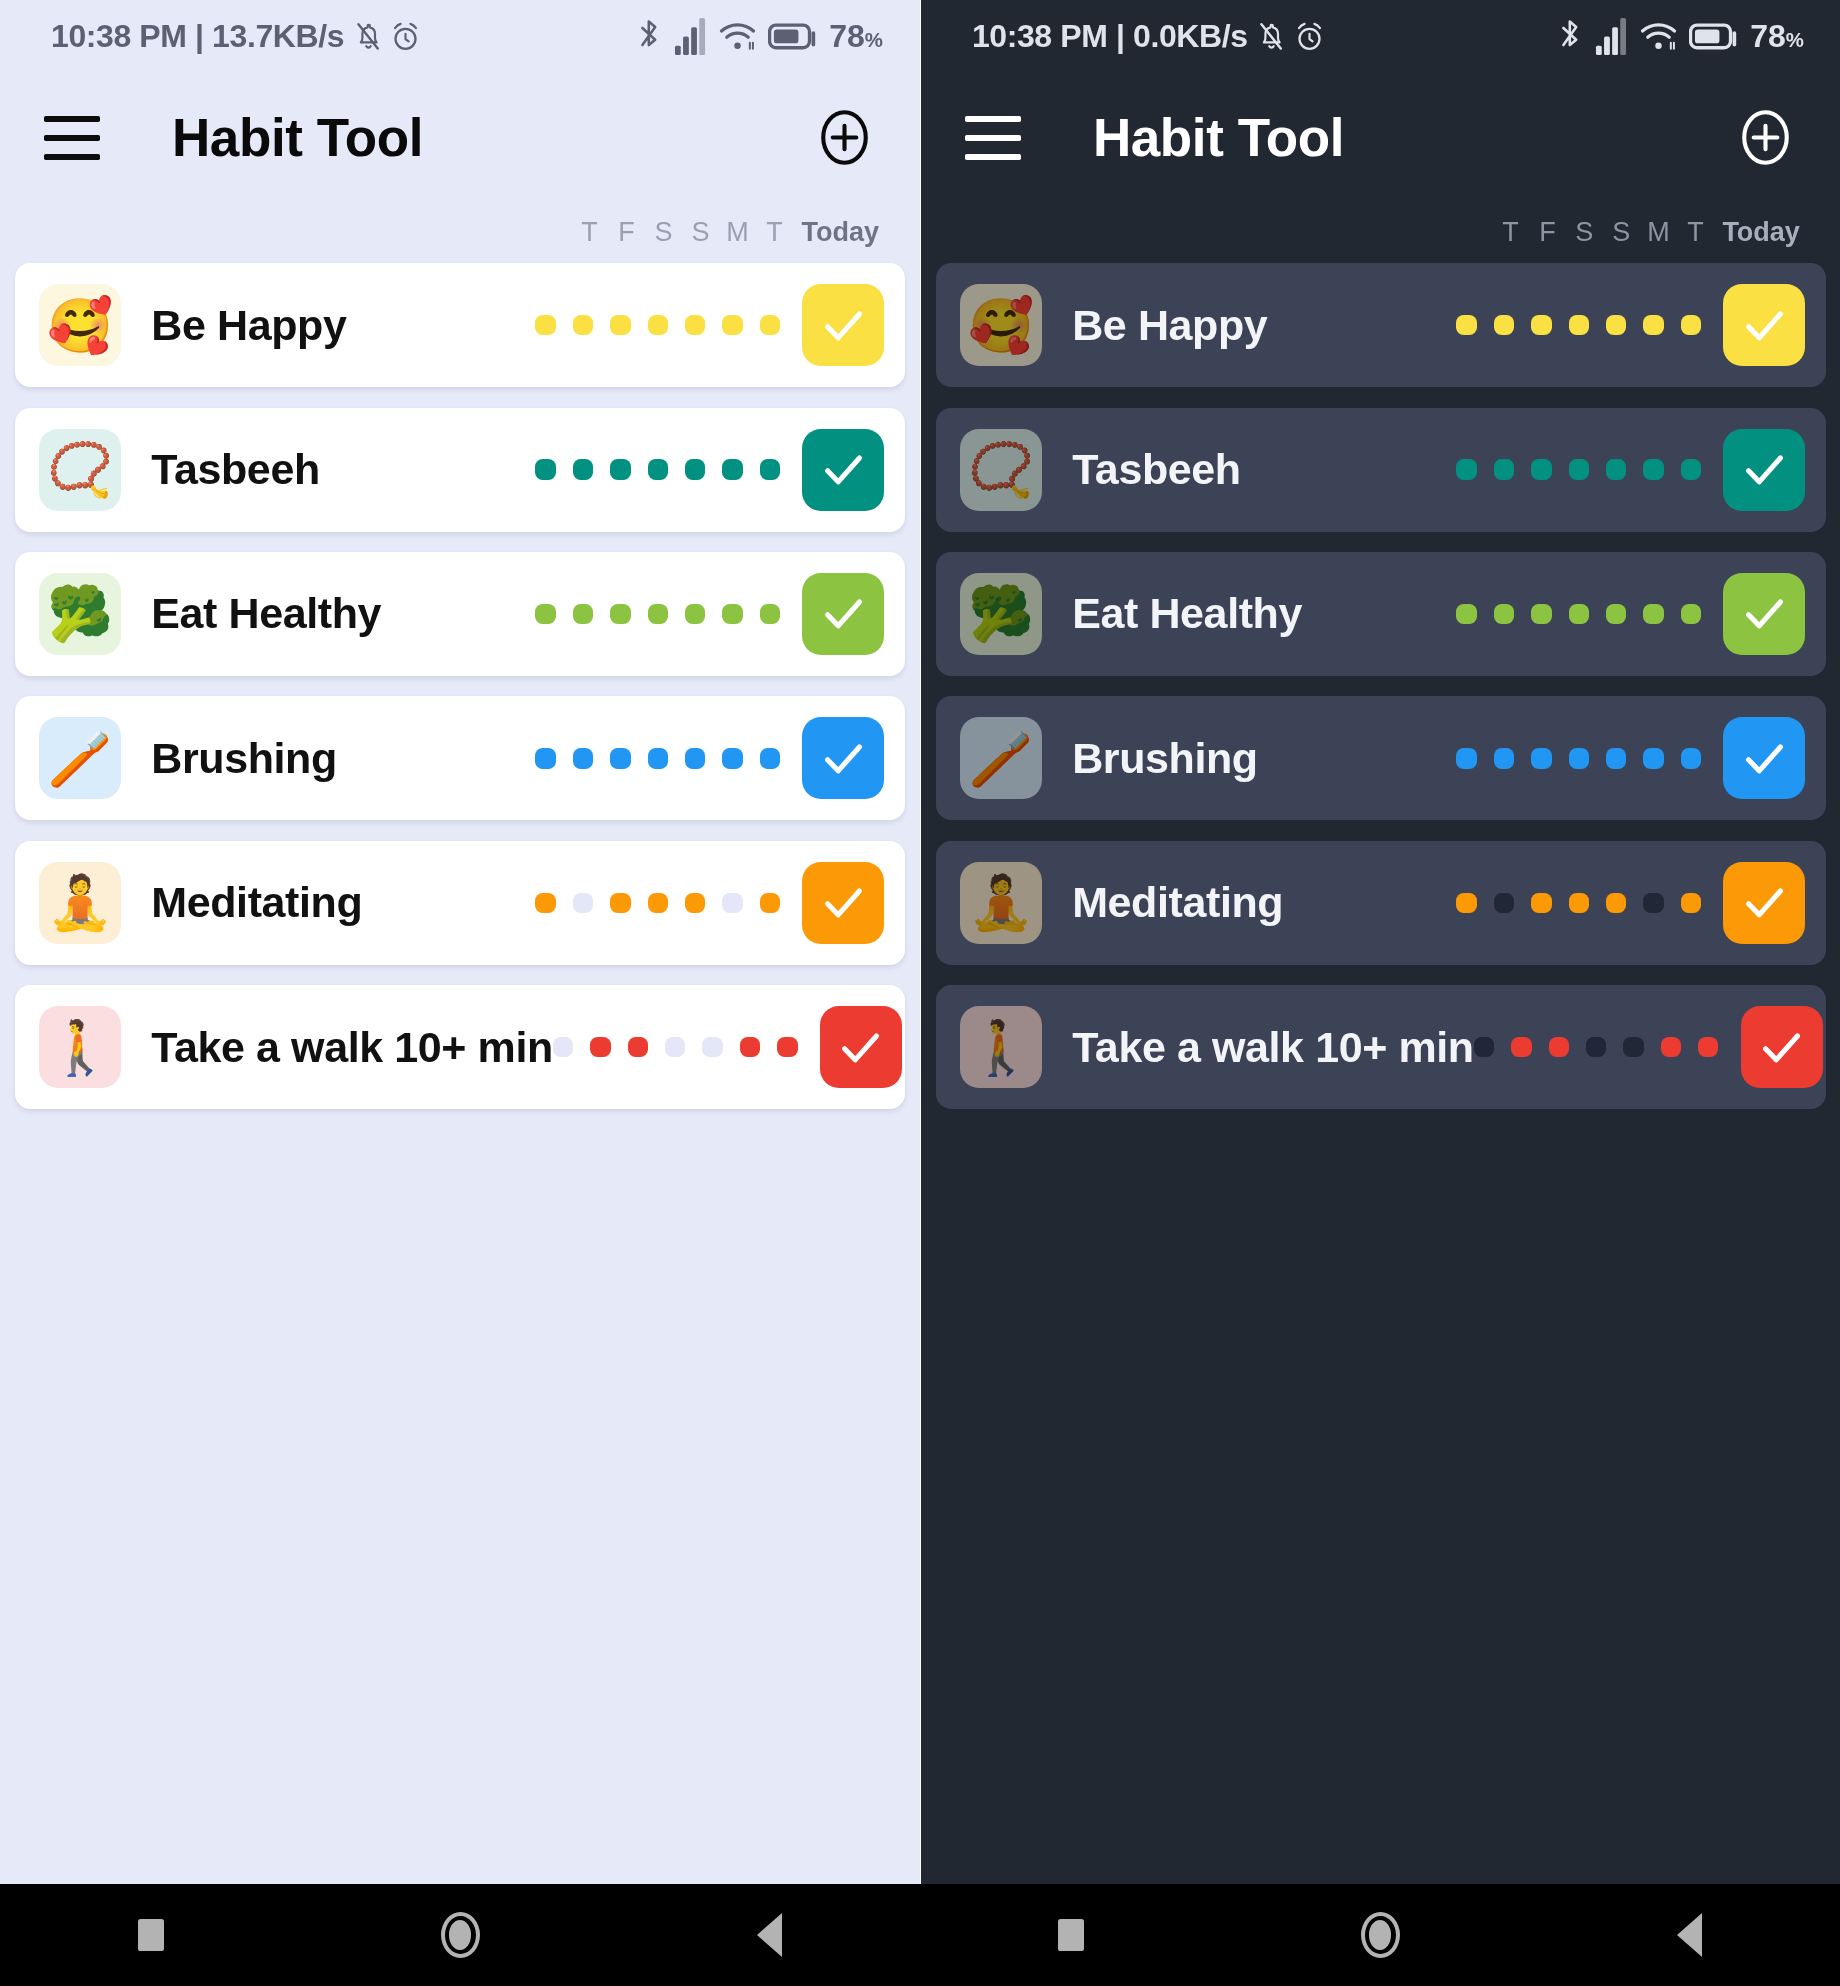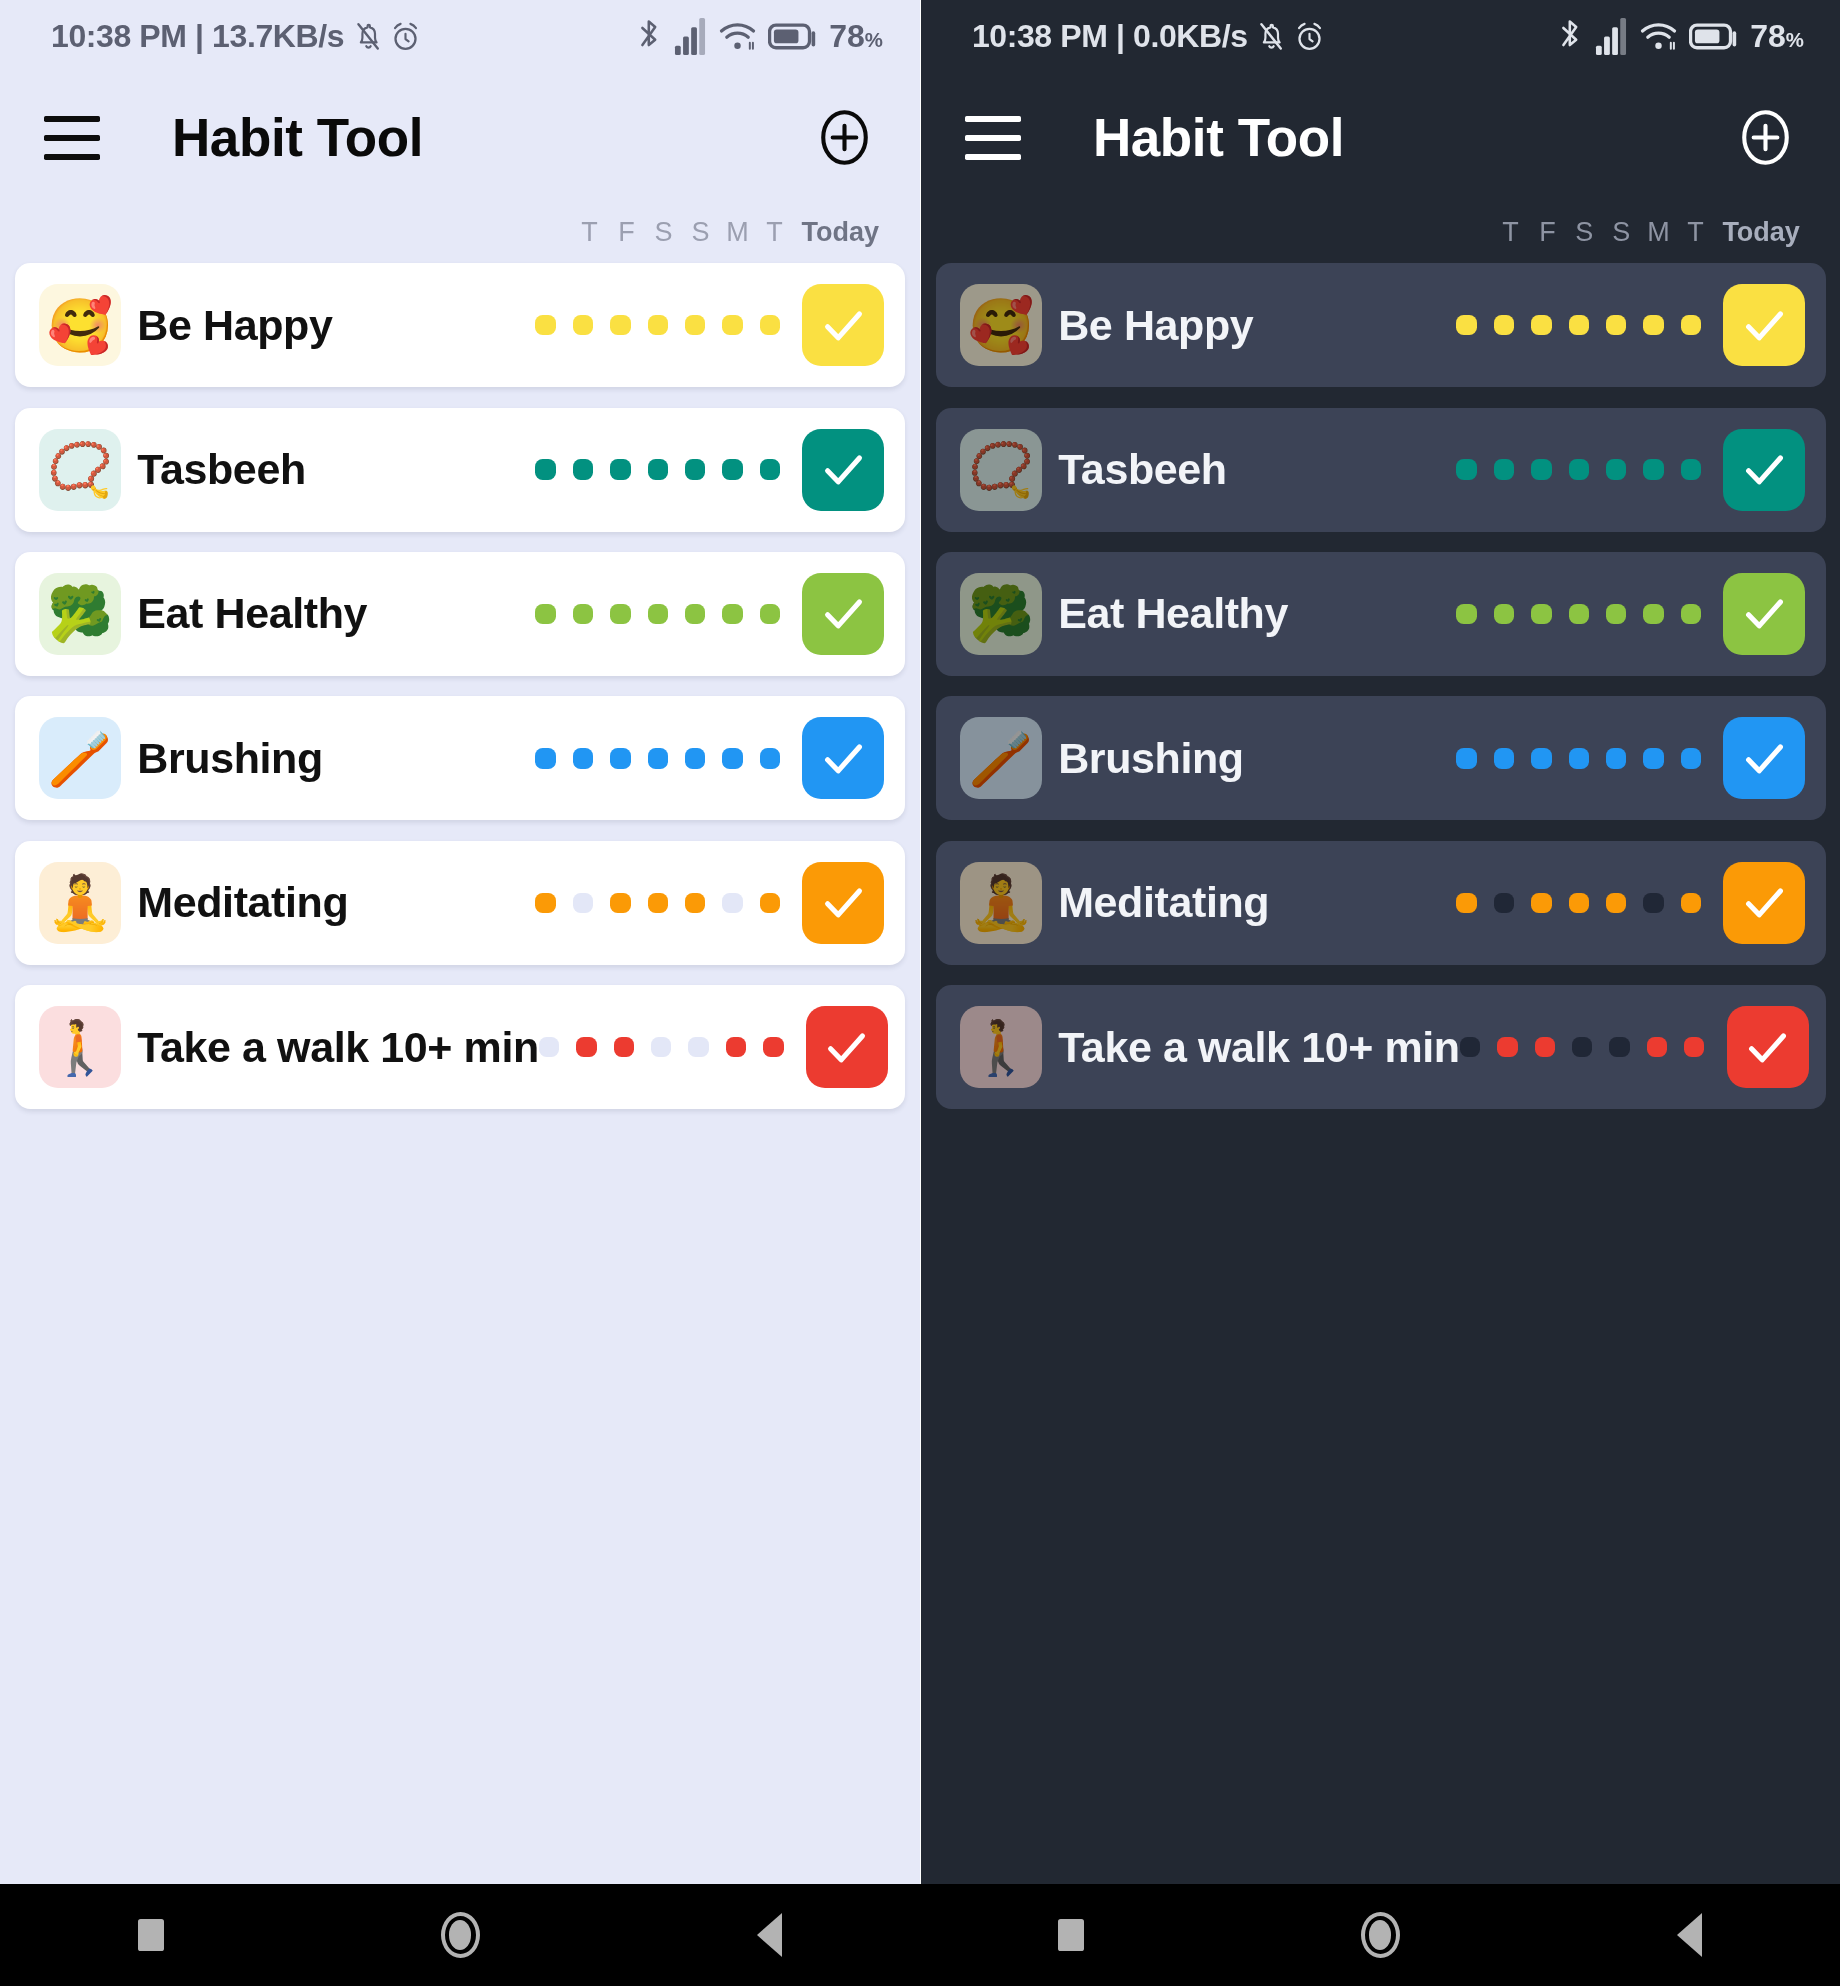--- a/index.html
+++ b/index.html
@@ -51,21 +51,21 @@
   .list { padding:0 15.3px; margin-top:5.1px; }
   .habit { height:124px; border-radius:15.3px; display:flex; align-items:center;
            padding:0 20.4px 0 24px; margin-bottom:20.4px; position:relative; }
   .light .habit { background:#ffffff; box-shadow:0 2.6px 4.3px rgba(90,96,130,0.14); }
   .dark  .habit { background:#3c4356; }
 
   .hicon { width:82px; height:82px; border-radius:19px; display:flex;
            align-items:center; justify-content:center; font-size:53px; line-height:1;
            flex:none; }
   .dark .hicon { filter:brightness(0.62) saturate(1.05); }
-  .hname { font-size:43px; font-weight:bold; margin-left:16px; letter-spacing:-0.4px;
+  .hname { font-size:43px; font-weight:bold; margin-left:30px; letter-spacing:-0.4px;
            white-space:nowrap; }
   .light .hname { color:#111111; }
   .dark  .hname { color:#f2f4f8; }
 
   .dots { margin-left:auto; display:flex; align-items:center; }
   .dot { width:20.4px; height:20.4px; border-radius:7.7px; margin-right:17px; flex:none; }
   .light .dot.off { background:#e3e7f7; }
   .dark  .dot.off { background:#202736; }
 
   .check { width:82px; height:82px; border-radius:19px; margin-left:5.1px;

